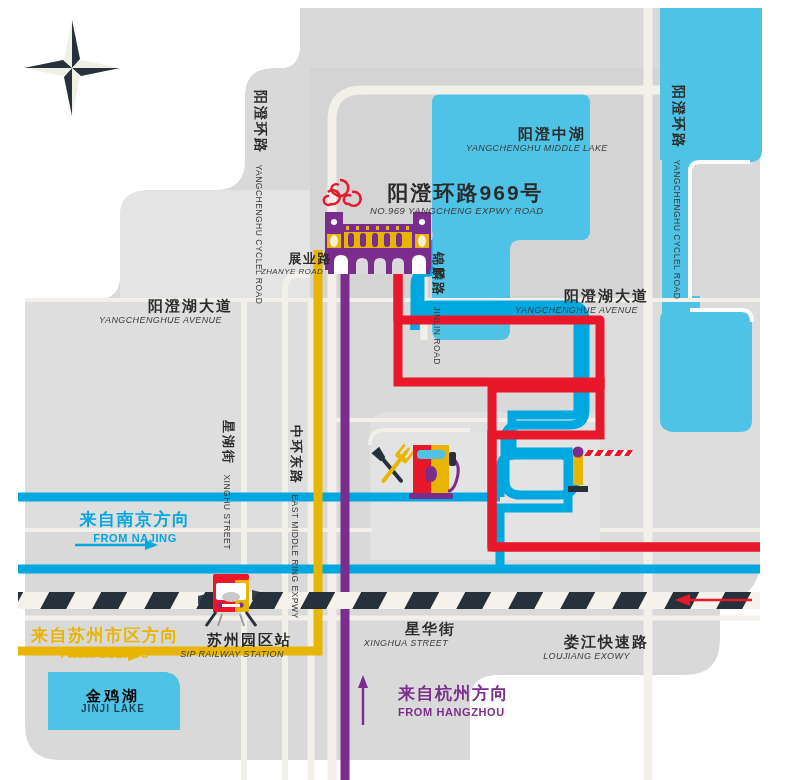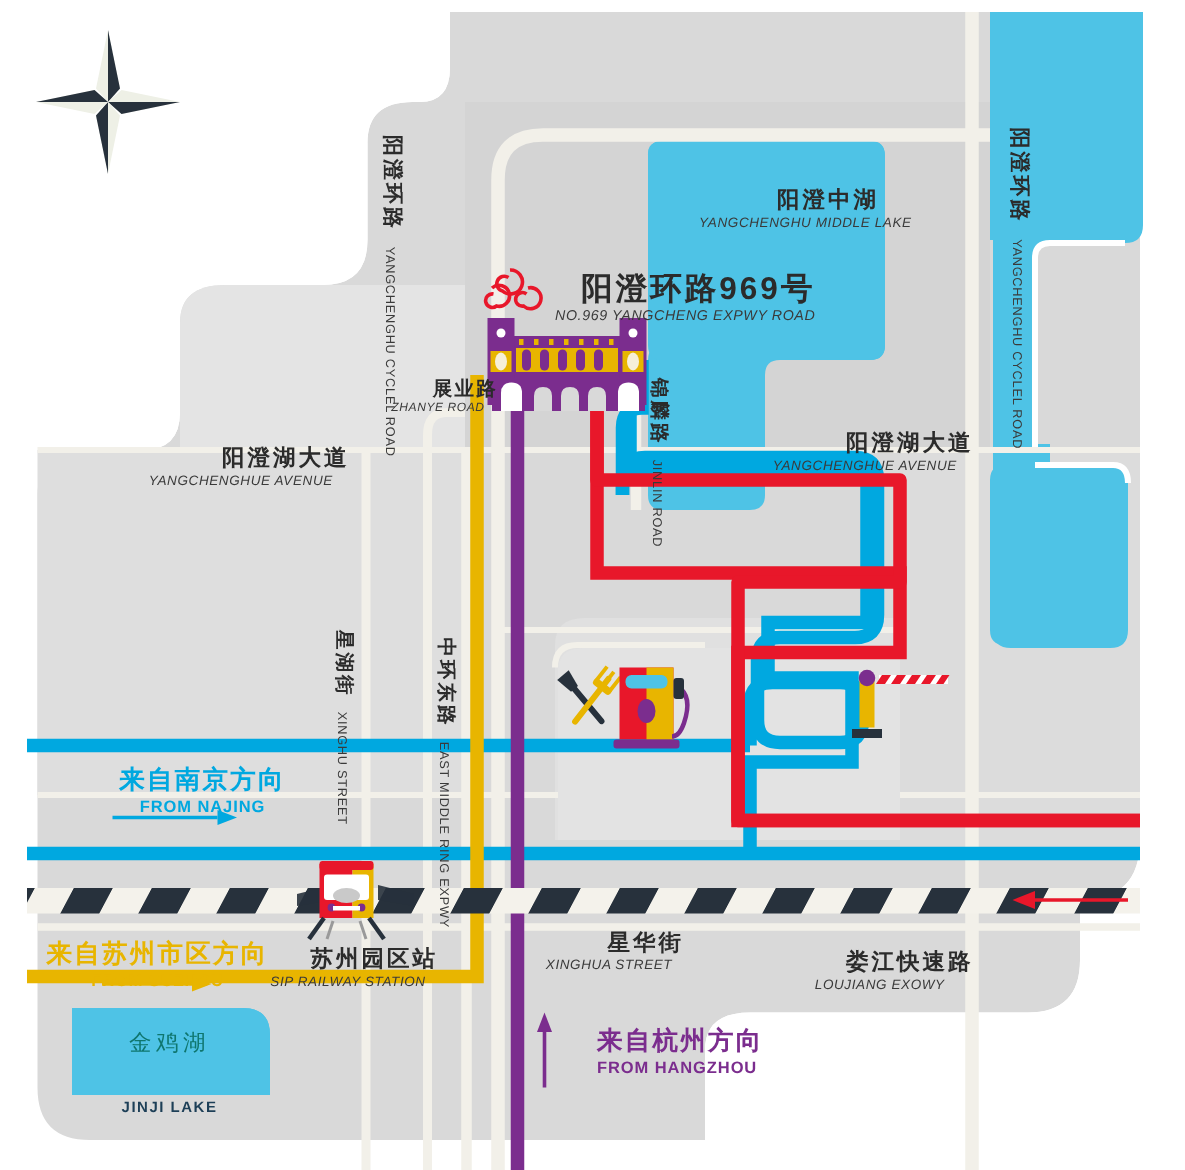--- a/index.html
+++ b/index.html
@@ -30,21 +30,20 @@
     pointer-events: none;
   }
   .lbl .cn {
     display: block;
     font-weight: bold;
     letter-spacing: 2px;
   }
   .lbl .en {
     display: block;
     letter-spacing: 0.4px;
-    margin-top: 30px;
   }
   
   .dark .cn { color: #2b2b2b; font-size: 15px; text-align: right; }
   .dark .en { color: #3a3a3a; font-size: 9px; margin-top: 2px; font-style: italic; }
   .dark.sm .cn { font-size: 13px; letter-spacing: 1.5px; }
   .dark.sm .en { font-size: 8px; }
   .roadlbl {
     position: absolute;
     white-space: nowrap;
     pointer-events: none;
@@ -54,21 +53,21 @@
   }
   .roadlbl .en {
     color: #3a3a3a; font-size: 8.5px; letter-spacing: 0.5px;
   }
 
   
   .dir { position: absolute; white-space: nowrap; text-align: center; pointer-events: none; }
   .dir .cn { display:block; font-weight: bold; font-size: 17px; letter-spacing: 1.5px; }
   .dir .en { display:block; font-weight: bold; font-size: 11px; letter-spacing: 0.6px; margin-top: 1px; }
 
-  .lake .cn { color: #0f766e; font-size: 15px; letter-spacing: 3px; font-weight: normal; }
+  .lake .cn { color: #000000; font-size: 15px; letter-spacing: 3px; font-weight: bold; }
   .lake .en { color: #1d3f57; font-size: 10px; font-weight: bold; letter-spacing: 1px; }
 
   .poi-title .cn { font-size: 21px; letter-spacing: 2px; }
   .poi-title .en { font-size: 9.5px; }
 </style>
 </head>
 <body>
 
 <div id="map">
 

